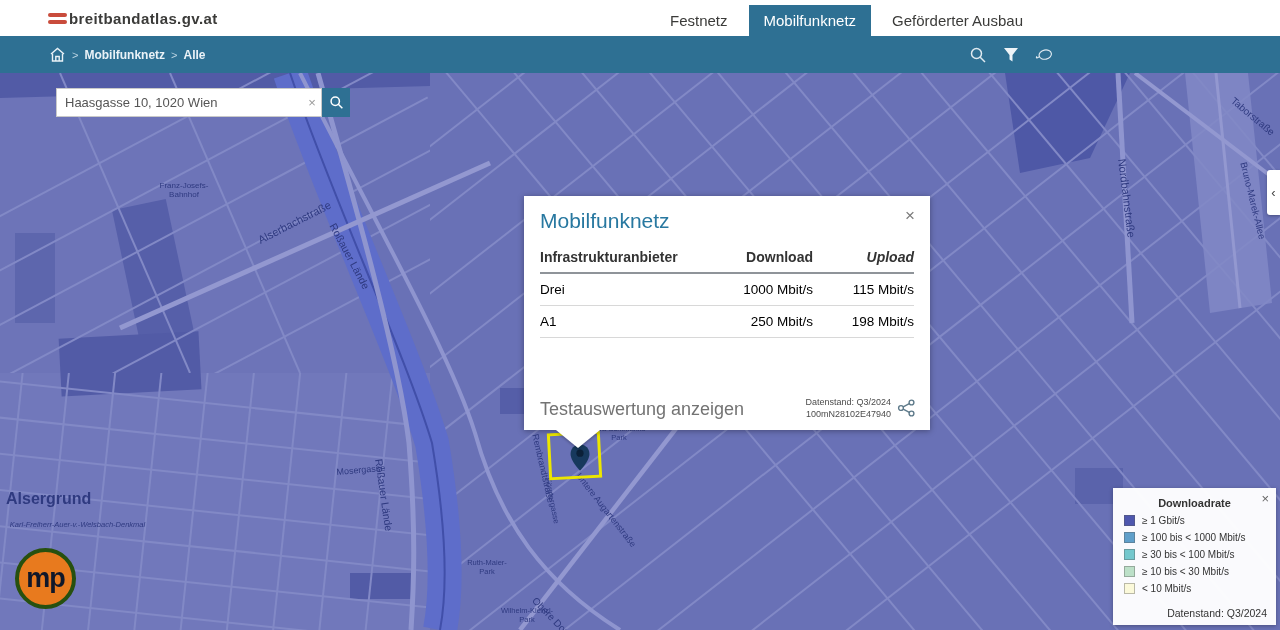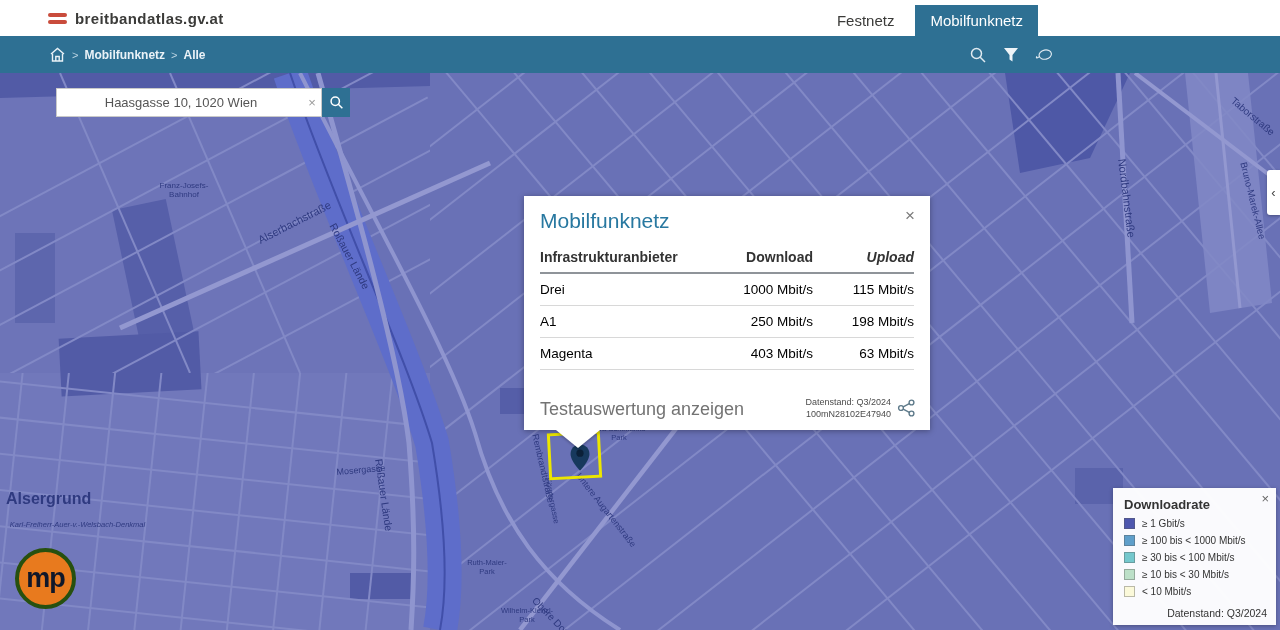--- a/index.html
+++ b/index.html
@@ -1,21 +1,21 @@
 <!DOCTYPE html>
 <html><head>
 <meta charset="utf-8">
 <style>
   html,body{margin:0;padding:0;width:1280px;height:630px;overflow:hidden;
     font-family:"Liberation Sans",sans-serif;background:#fff;}
   .screen{position:relative;width:1280px;height:630px;}
 
   
   .app-header{position:relative;height:36px;background:#fff;}
-  .logo{position:absolute;left:48px;top:0;height:36px;display:flex;align-items:center;gap:8px;cursor:pointer;}
+  .logo{position:absolute;left:48px;top:0;height:36px;display:flex;align-items:center;gap:2px;cursor:pointer;}
   .flag{display:inline-flex;flex-direction:column;gap:3px;width:19px;}
   .flag i{display:block;height:4px;border-radius:2px;background:#c94c3c;}
   .logo-text{font-size:15px;font-weight:700;color:#3b3b39;letter-spacing:.4px;}
   .main-nav{position:absolute;right:239px;top:0;height:36px;display:flex;align-items:flex-end;}
   .tab{border:0;background:transparent;font-family:inherit;font-size:15px;color:#3b3b39;
     padding:7px 15px;margin:0 3px;cursor:pointer;}
   .tab.active{background:#2e7093;color:#fff;}
 
   
   .breadcrumb-bar{position:relative;height:37px;background:#2e7093;display:flex;align-items:center;
@@ -32,21 +32,21 @@
   .mlabel{position:absolute;color:#2f3a80;line-height:1.15;white-space:nowrap;transform-origin:left top;}
   .mlabel.wrap{white-space:normal;text-align:center;}
   .poi-logo{position:absolute;left:15px;top:475px;width:61px;height:61px;border-radius:50%;
     background:#e87a1e;border:4px solid #27500f;box-sizing:border-box;display:flex;align-items:center;justify-content:center;
     color:#0f172a;font-weight:800;font-size:27px;letter-spacing:-1px;}
 
   
   .search-wrap{position:absolute;left:56px;top:15px;display:flex;}
   .search-input-box{width:266px;height:29px;background:#fff;border:1px solid #c9c9c9;box-sizing:border-box;
     display:flex;align-items:center;}
-  .search-input{flex:1;border:0;outline:none;font-family:inherit;font-size:13px;color:#555;padding:0 6px 0 8px;background:transparent;text-align:center;}
+  .search-input{flex:1;border:0;outline:none;font-family:inherit;font-size:13px;color:#555;padding:0 6px 0 8px;background:transparent;}
   .search-clear{width:18px;color:#9a9a9a;font-size:13px;text-align:center;cursor:pointer;}
   .search-btn{width:28px;height:29px;background:#2e7093;border:0;cursor:pointer;display:flex;align-items:center;justify-content:center;}
 
   
   .popup{position:absolute;left:524px;top:123px;width:406px;height:234px;background:#fff;
     box-shadow:0 1px 6px rgba(0,0,0,.35);box-sizing:border-box;padding:13px 16px;}
   .popup-tail{position:absolute;left:556px;top:357px;width:0;height:0;
     border-left:22px solid transparent;border-right:22px solid transparent;border-top:18px solid #fff;
     filter:drop-shadow(0 2px 1px rgba(0,0,0,.2));}
   .popup-title{font-size:21px;color:#2878a0;font-weight:400;}
@@ -62,21 +62,21 @@
   .foot-right{display:flex;align-items:center;gap:6px;}
   .foot-meta{font-size:9px;color:#4c4c4c;text-align:right;line-height:1.35;}
 
   
   .sel-cell{position:absolute;left:548px;top:359px;width:53px;height:47px;border:3px solid #ece600;
     box-sizing:border-box;transform:rotate(-3deg);}
 
   
   .legend{position:absolute;left:1113px;top:415px;width:163px;height:137px;background:rgba(255,255,255,.97);
     box-shadow:0 1px 4px rgba(0,0,0,.3);box-sizing:border-box;padding:9px 11px 7px;}
-  .legend-title{font-size:13px;font-weight:700;color:#333;}
+  .legend-title{font-size:11px;font-weight:700;color:#333;text-align:center;}
   .legend-close{position:absolute;top:3px;right:7px;font-size:13px;color:#666;cursor:pointer;}
   .lg-row{display:flex;align-items:center;gap:7px;margin-top:6px;}
   .sw{width:11px;height:11px;border:1px solid rgba(90,90,90,.4);box-sizing:border-box;flex:0 0 auto;}
   .lg-label{font-size:10px;color:#333;}
   .legend-meta{position:absolute;right:9px;bottom:6px;font-size:10.5px;color:#333;}
 
   
   .panel-toggle{position:absolute;right:0;top:97px;width:13px;height:45px;background:#fff;
     border-radius:3px 0 0 3px;box-shadow:0 1px 3px rgba(0,0,0,.3);display:flex;align-items:center;justify-content:center;
     font-size:13px;color:#444;cursor:pointer;}
@@ -90,20 +90,21 @@
     <div class="logo">
       <span class="flag">
           <i></i>
           <i></i>
         </span>
       <span class="logo-text">breitbandatlas.gv.at</span>
     </div>
     <nav class="main-nav">
       <button class="tab">Festnetz</button>
       <button class="tab active">Mobilfunknetz</button>
+      <button class="tab">Geförderter Ausbau</button>
     </nav>
   </header>
 
   <div class="breadcrumb-bar">
     <span class="crumb-home">
       <svg width="17" height="16" viewBox="0 0 17 16" fill="none" stroke="#eaf2f7" stroke-width="1.4">
         <path d="M2 7 L8.5 1.5 L15 7"></path>
           <path d="M3.5 6.5 V14 H13.5 V6.5"></path>
           <path d="M6.8 14 V9.5 H10.2 V14"></path>
       </svg>
@@ -293,25 +294,20 @@
           <tr>
             <td>Drei</td>
             <td>1000 Mbit/s</td>
             <td>115 Mbit/s</td>
           </tr>
           <tr>
             <td>A1</td>
             <td>250 Mbit/s</td>
             <td>198 Mbit/s</td>
           </tr>
-          <tr>
-            <td>Magenta</td>
-            <td>403 Mbit/s</td>
-            <td>63 Mbit/s</td>
-          </tr>
         </tbody>
       </table>
       <div class="popup-foot">
         <span class="popup-link">Testauswertung anzeigen</span>
         <span class="foot-right">
           <span class="foot-meta">
             <span>Datenstand: Q3/2024</span><br>
             <span>100mN28102E47940</span>
           </span>
           <svg width="19" height="18" viewBox="0 0 19 18" fill="none" stroke="#5e7a8a" stroke-width="1.4">

